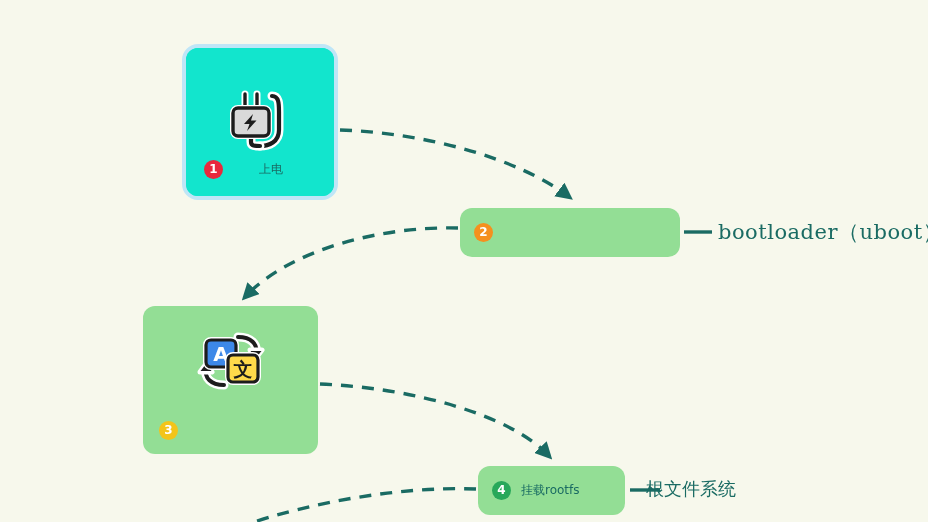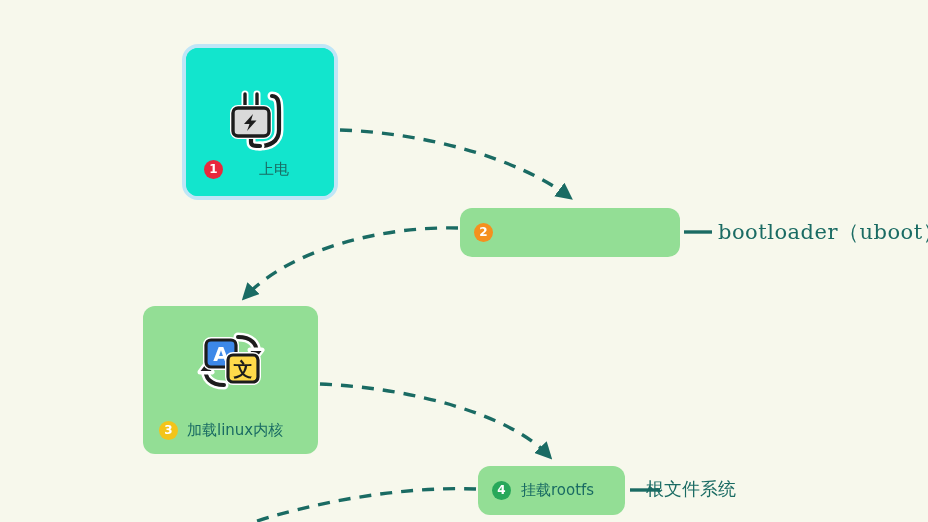--- a/index.html
+++ b/index.html
@@ -109,21 +109,21 @@
     font-weight: bold;
     box-sizing: border-box;
   }
   .badge-red    { background: #e8283c; }
   .badge-orange { background: #f5901e; }
   .badge-yellow { background: #f3c41a; }
   .badge-green  { background: #28a85a; }
 
   .node-label {
     font-family: "DejaVu Sans", "Liberation Sans", sans-serif;
-    font-size: 15px;
+    font-size: 12px;
     color: #1a6b63;
     white-space: nowrap;
   }
 
   
   .caption-power {
     position: absolute;
     left: 18px;
     bottom: 17px;
     right: 10px;
@@ -260,21 +260,20 @@
       <rect x="10" y="12" width="30" height="27" rx="5" fill="#3d88e8" stroke="#1c1c1c" stroke-width="3.2"></rect>
       <text x="25" y="33" font-family="DejaVu Sans, sans-serif" font-size="20" font-weight="bold" fill="#ffffff" text-anchor="middle">A</text>
 
       <rect x="32" y="27" width="30" height="27" rx="5" fill="#ffd94a" stroke="#ffffff" stroke-width="6"></rect>
       <rect x="32" y="27" width="30" height="27" rx="5" fill="#ffd94a" stroke="#1c1c1c" stroke-width="3.2"></rect>
       <text x="47" y="48" font-family="DejaVu Sans, sans-serif" font-size="19" font-weight="bold" fill="#1c1c1c" text-anchor="middle">文</text>
     </svg>
 
     <div class="caption-kernel">
       <span class="badge badge-yellow">3</span>
-      <span class="node-label">加载linux内核</span>
     </div>
   </div>
 
   <div class="node node-rootfs">
     <div class="row">
       <span class="badge badge-green">4</span>
       <span class="node-label">挂载rootfs</span>
     </div>
   </div>
 

